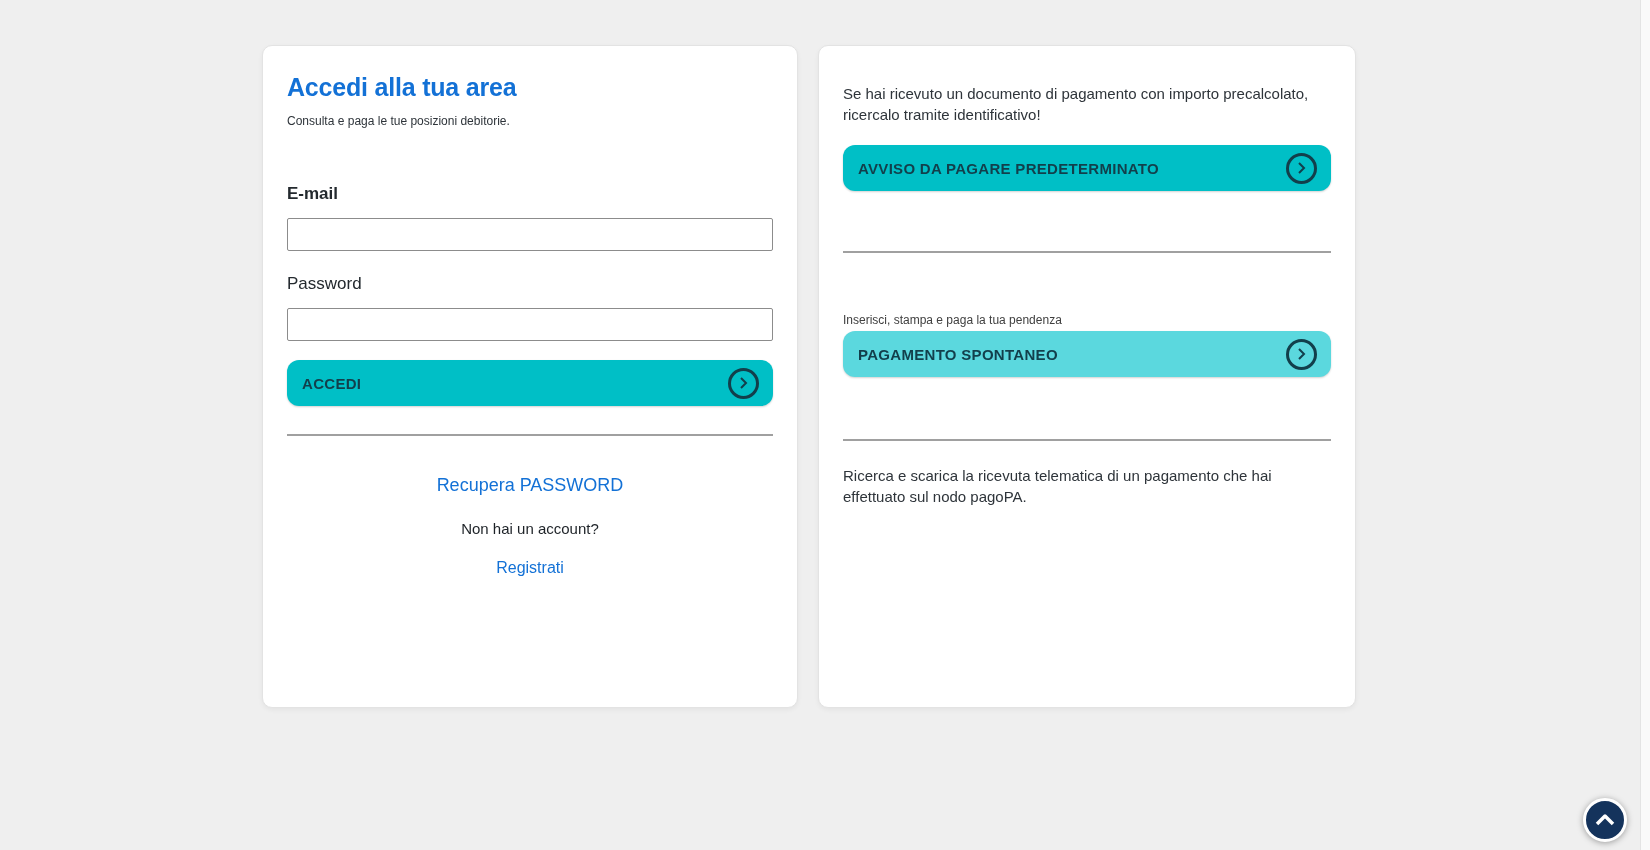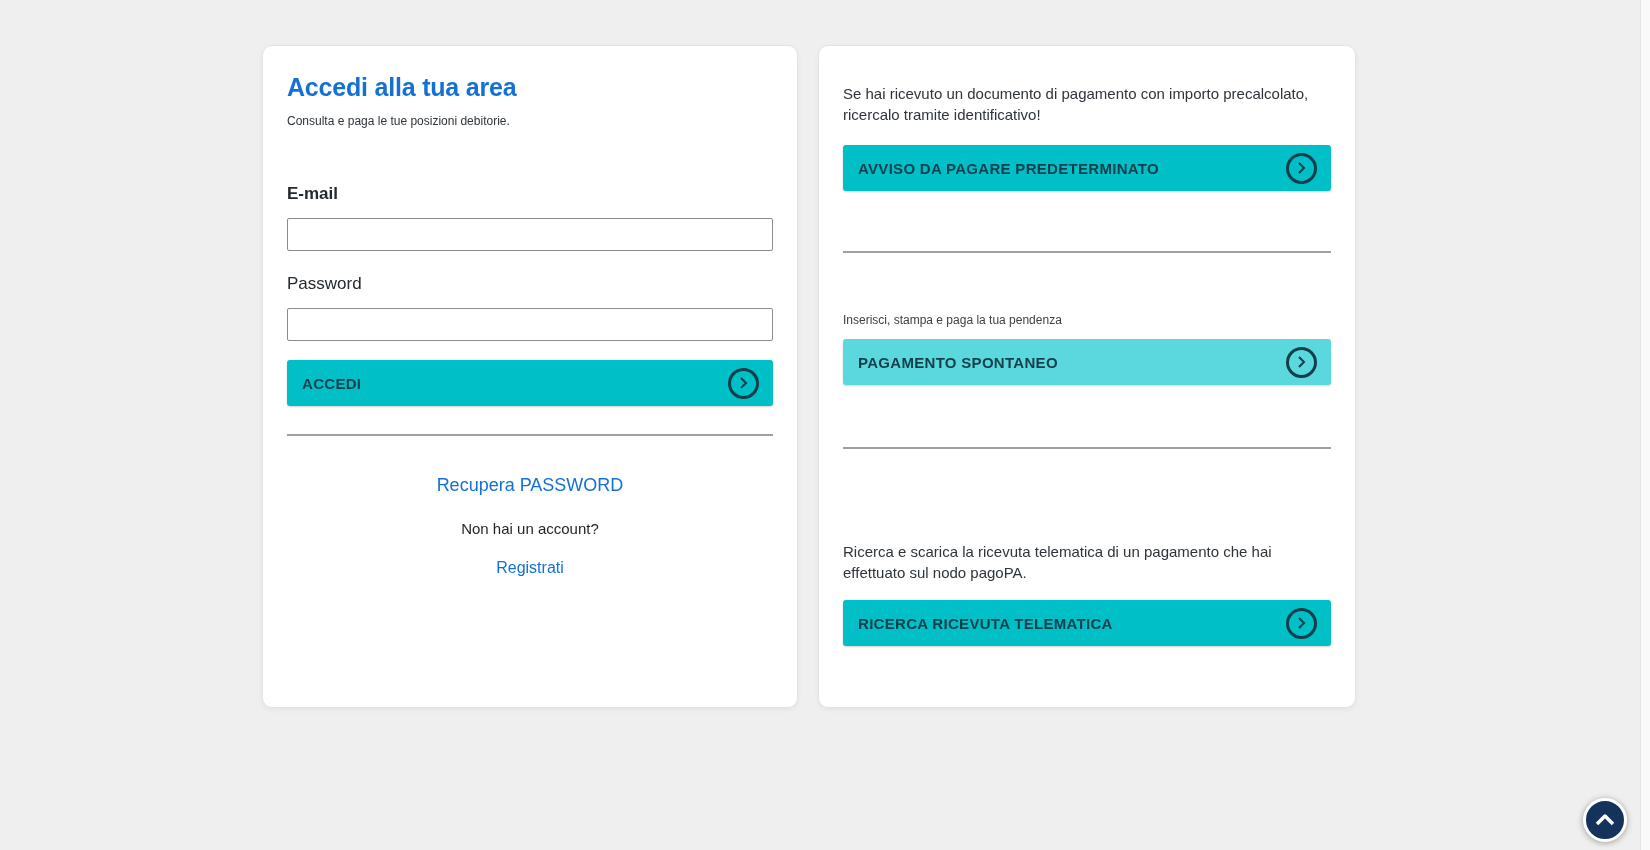--- a/index.html
+++ b/index.html
@@ -65,21 +65,21 @@
   }
   .btn-teal {
     display: flex;
     align-items: center;
     justify-content: space-between;
     width: 100%;
     height: 46px;
     margin-top: 19px;
     background: #00bfc6;
     border: none;
-    border-radius: 3px;
+    border-radius: 12px;
     padding: 0 14px 0 15px;
     font-family: inherit;
     font-size: 15px;
     font-weight: bold;
     letter-spacing: 0.3px;
     color: #123f4b;
     cursor: pointer;
     box-shadow: 0 1px 2px rgba(0,0,0,0.18);
     text-align: left;
   }
@@ -112,23 +112,23 @@
   
   .section-intro {
     margin: 10px 0 0 0;
     font-size: 15px;
     line-height: 21px;
     color: #2e343a;
   }
   .btn-avviso    { margin-top: 20px; }
   .divider-s1    { margin-top: 60px; }
   .section-text2 { margin: 57px 0 0 0; font-size: 12px; line-height: 21px; color: #404040; }
-  .btn-spontaneo { margin-top: 8px; }
+  .btn-spontaneo { margin-top: 0; }
   .divider-s2    { margin-top: 62px; }
-  .section-text3 { margin: 92px 0 0 0; font-size: 15px; line-height: 21px; color: #2e343a; }
+  .section-text3 { margin: 24px 0 0 0; font-size: 15px; line-height: 21px; color: #2e343a; }
   .btn-ricevuta  { margin-top: 17px; }
 
   
   .scrollbar-track {
     position: absolute;
     top: 0;
     right: 0;
     width: 10px;
     height: 850px;
     background: #fafafa;
@@ -204,28 +204,20 @@
       <span class="circle-arrow">
         <svg width="9" height="14" viewBox="0 0 9 14">
             <polyline points="2,2 7,7 2,12" fill="none" stroke="#123f4b" stroke-width="2"></polyline>
           </svg>
       </span>
     </button>
 
     <hr class="divider divider-s2">
 
     <p class="section-text3">Ricerca e scarica la ricevuta telematica di un pagamento che hai effettuato sul nodo pagoPA.</p>
-    <button class="btn-teal btn-ricevuta">
-      <span>RICERCA RICEVUTA TELEMATICA</span>
-      <span class="circle-arrow">
-        <svg width="9" height="14" viewBox="0 0 9 14">
-            <polyline points="2,2 7,7 2,12" fill="none" stroke="#123f4b" stroke-width="2"></polyline>
-          </svg>
-      </span>
-    </button>
   </section>
 
   <div class="scrollbar-track"></div>
 
   <button class="scroll-top-btn">
     <span style="display:flex;">
       <svg width="20" height="12" viewBox="0 0 20 12">
           <polyline points="2,10 10,2 18,10" fill="none" stroke="#ffffff" stroke-width="3.5" stroke-linejoin="round"></polyline>
         </svg>
     </span>

